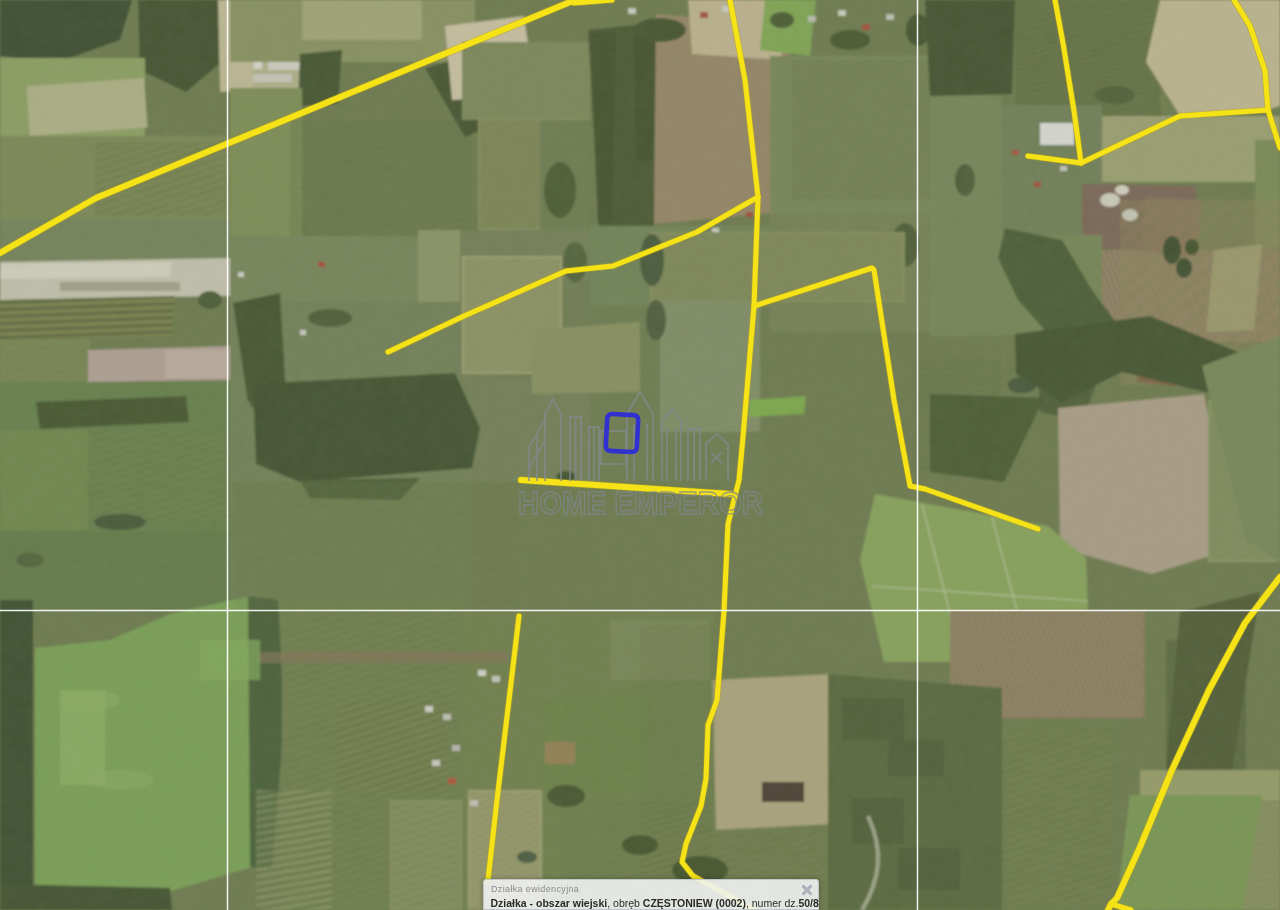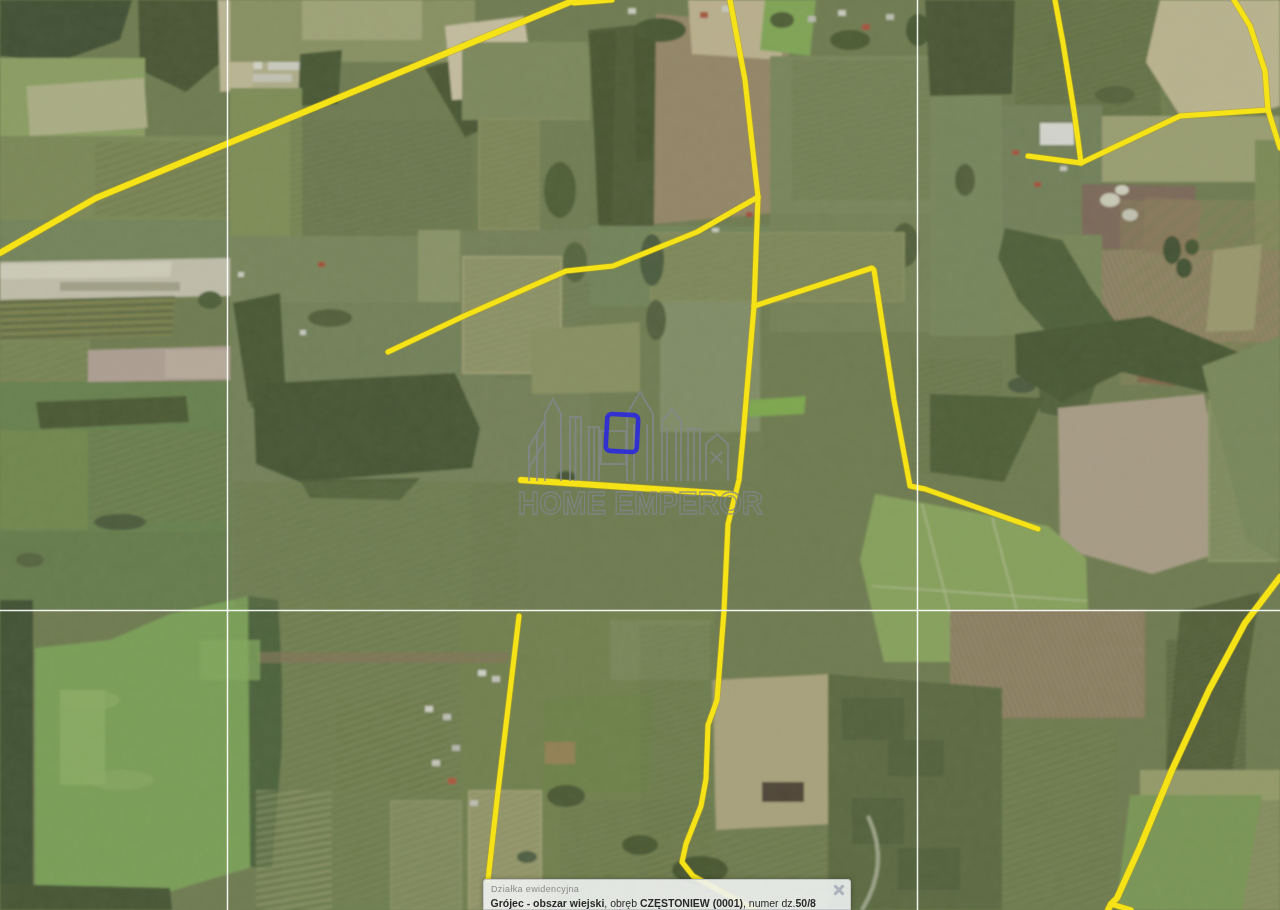--- a/index.html
+++ b/index.html
@@ -1,18 +1,18 @@
 <!DOCTYPE html>
 <html><head>
 <meta charset="utf-8">
 <style>
   html,body{margin:0;padding:0;width:1280px;height:910px;overflow:hidden;
     font-family:"Liberation Sans", sans-serif;}
   #map{position:absolute;left:0;top:0;width:1280px;height:910px;}
-  #popup{position:absolute;left:483px;top:879px;width:368px;height:31px;
+  #popup{position:absolute;left:483px;top:879px;width:336px;height:31px;
     background:rgba(240,242,242,0.9);border:1px solid #c2c6c8;border-radius:3px 3px 0 0;
     box-shadow:0 0 5px rgba(0,0,0,0.3);box-sizing:border-box;}
   #popup .t1{position:absolute;left:7px;top:3.5px;font-size:9px;color:#8a8a8a;letter-spacing:0.35px;}
   #popup .t2{position:absolute;left:6.5px;top:17px;font-size:10.5px;color:#2a2a2a;white-space:nowrap;}
   #popup svg.x{position:absolute;right:5px;top:4px;}
 </style>
 </head>
 <body>
 <svg id="map" width="1280" height="910" viewBox="0 0 1280 910">
   <defs>
@@ -308,17 +308,17 @@
   <path d="M688,481 L688,429 L700,429 L700,481 M694,429 L694,481"></path>
   <path d="M706,481 L706,444 L717,434 L728,444 L728,481"></path>
   <path d="M711,452 L722,463 M711,463 L722,452"></path>
   </g>
   <text x="518" y="514" textLength="245" lengthAdjust="spacingAndGlyphs" font-family="Liberation Sans, sans-serif" font-size="31" font-weight="bold" fill="none" stroke="#81868f" stroke-width="1.35" opacity="0.75">HOME EMPEROR</text>
   <rect x="606.5" y="414.5" width="31" height="37" rx="4.5" fill="none" stroke="#2c2cd9" stroke-width="4.6" transform="rotate(3 622 433)" opacity="0.93"></rect>
   </g>
 </svg>
 <div id="popup">
   <div class="t1">Działka ewidencyjna</div>
-  <div class="t2"><b>Grójec - obszar wiejski</b>, obręb <b>CZĘSTONIEW (0001)</b>, numer dz.<b>50/8</b></div>
+  <div class="t2"><b>Działka - obszar wiejski</b>, obręb <b>CZĘSTONIEW (0002)</b>, numer dz.<b>50/8</b></div>
   <svg class="x" width="12" height="12" viewBox="0 0 12 12">
       <path d="M2.4,2.4 L9.6,9.6 M9.6,2.4 L2.4,9.6" stroke="#abb2bb" stroke-width="2.9" stroke-linecap="round"></path>
     </svg>
 </div>
 
 </body></html>

